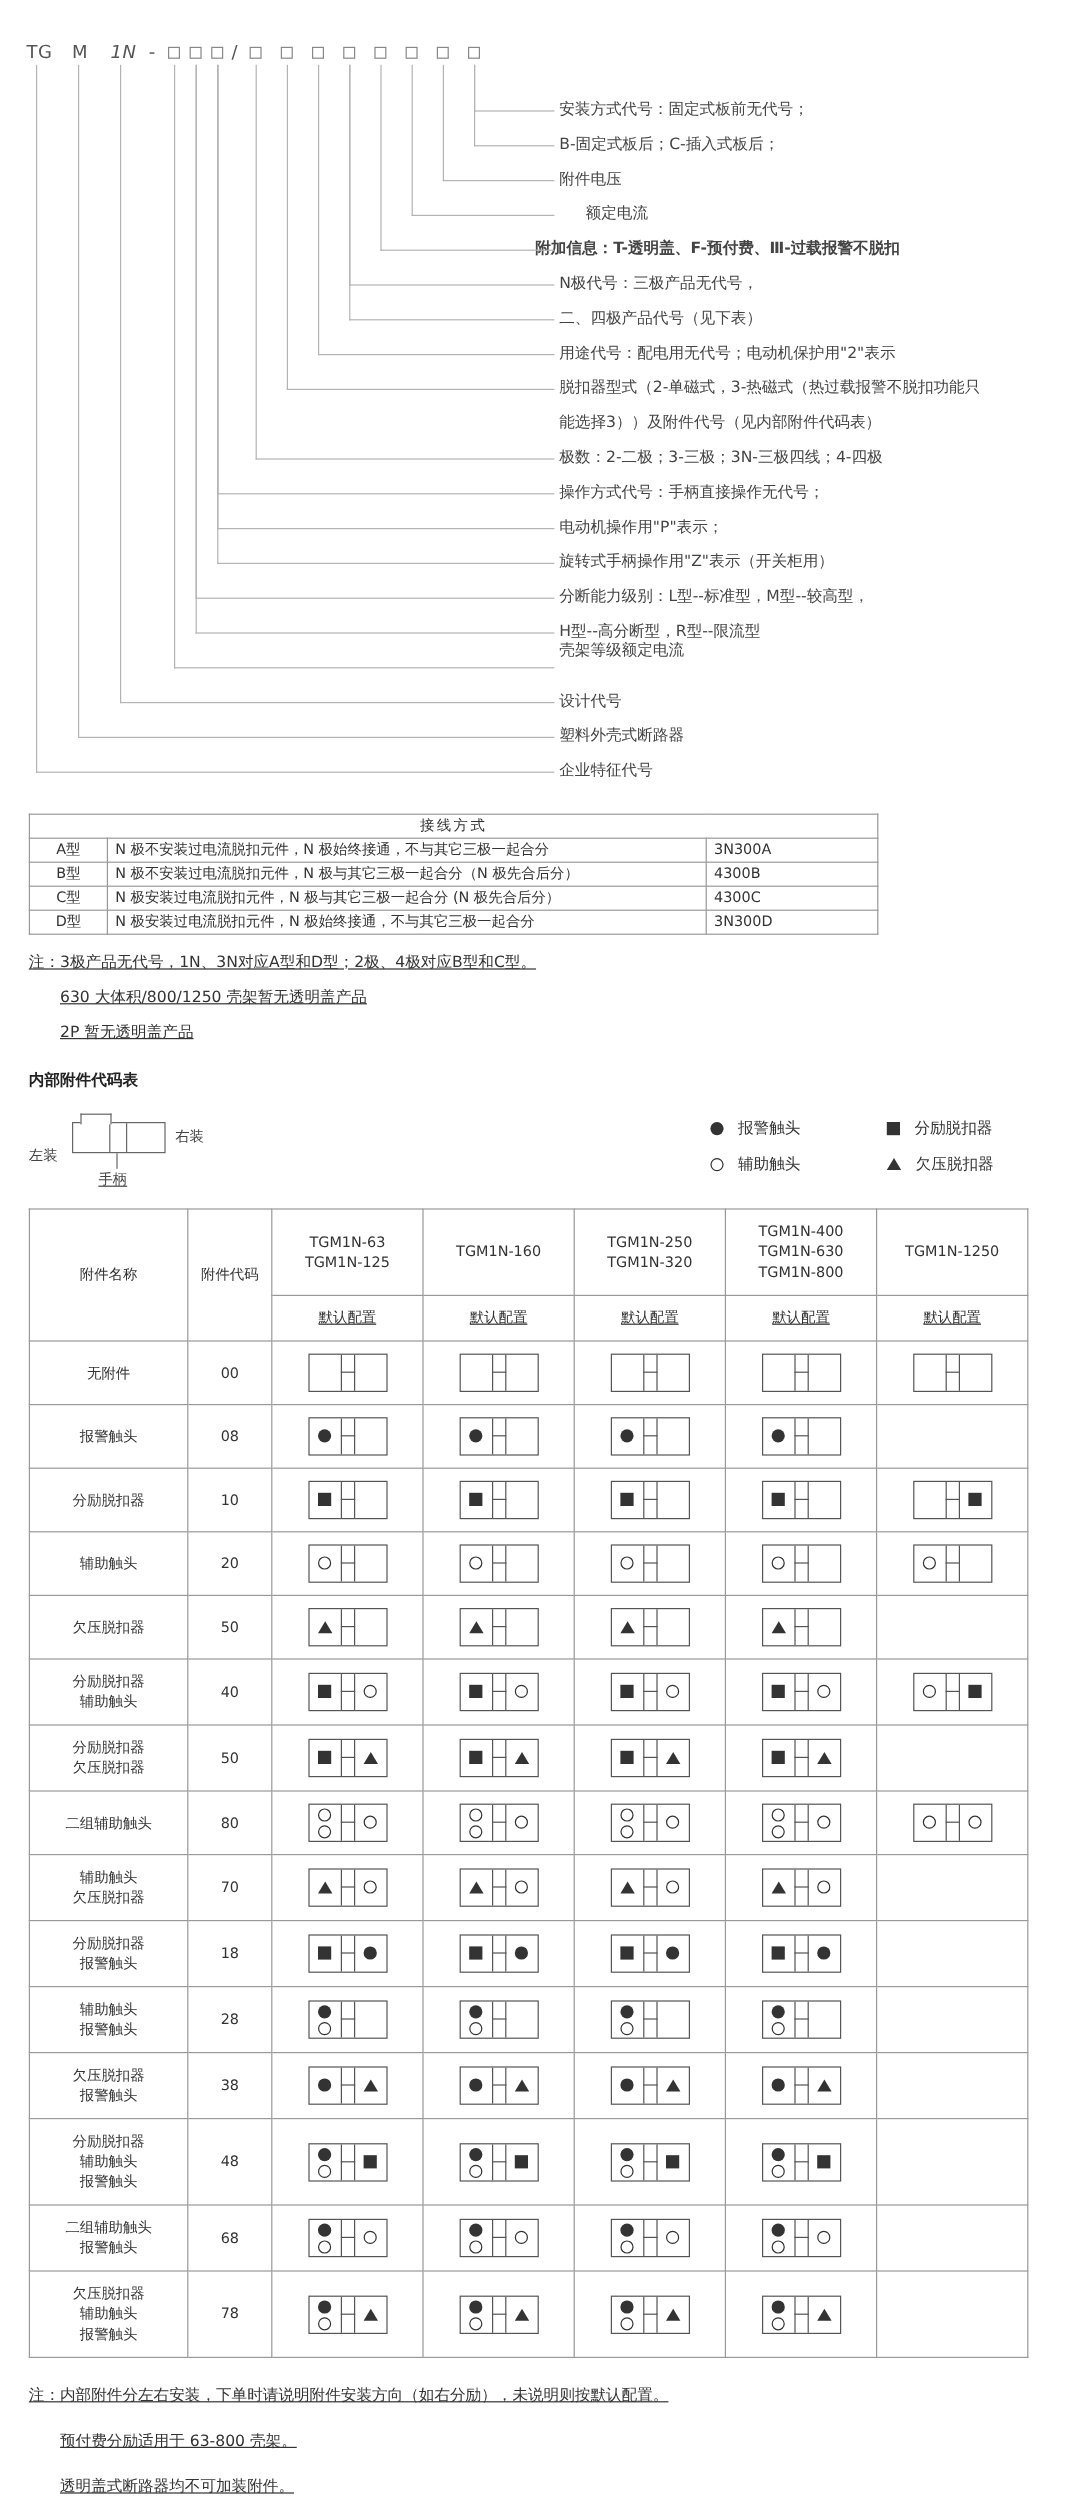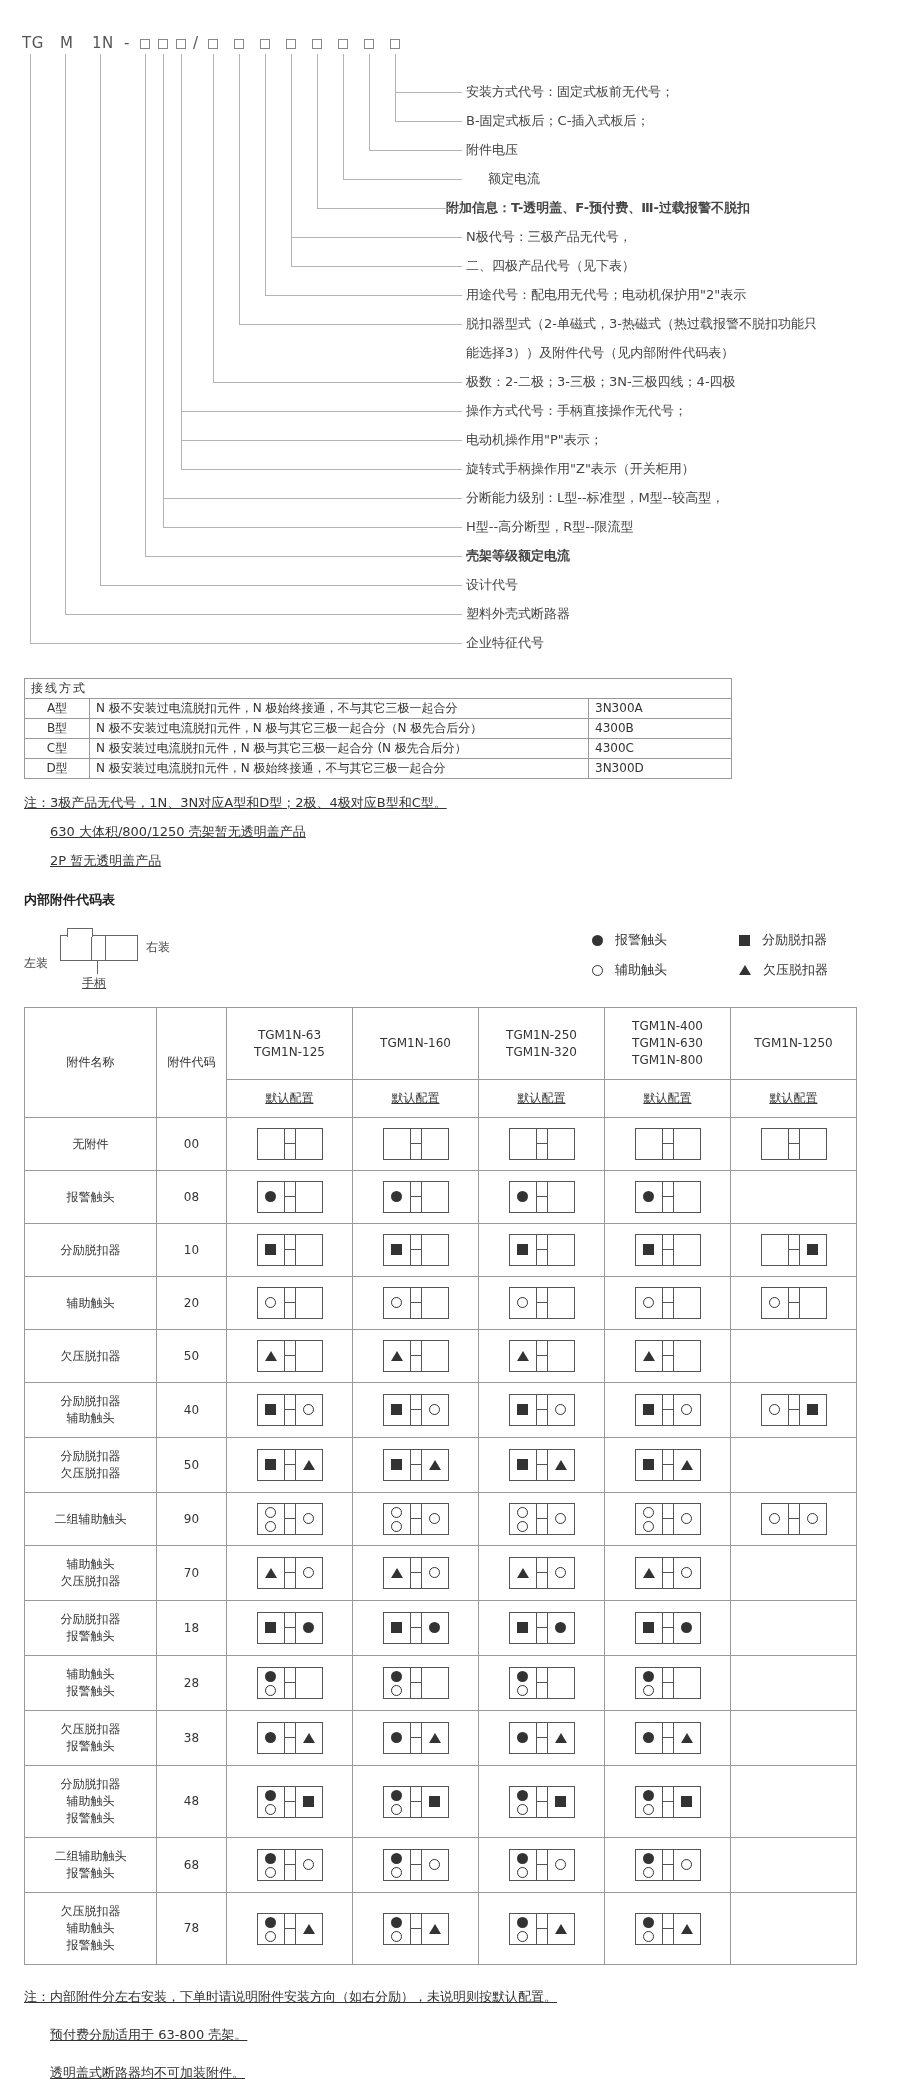--- a/index.html
+++ b/index.html
@@ -9,21 +9,21 @@
   
   .fb { position:relative; height:662px; }
   .code-part { position:absolute; top:24px; font-size:15px; color:#555; letter-spacing:.5px; }
   .code-box { position:absolute; top:29px; width:10px; height:10px; border:1px solid #888; box-sizing:border-box; background:#fff; }
   .fb-label { position:absolute; font-size:13px; line-height:18px; color:#444; white-space:nowrap; }
   .fb-conn { position:absolute; border-left:1px solid #b3b3b3; border-bottom:1px solid #b3b3b3; }
 
   
   .wtable { border-collapse:collapse; margin:6px 0 0 24px; font-size:12px; color:#333; }
   .wtable td { border:1px solid #999; padding:2px 6px; line-height:15px; }
-  .wt-head { letter-spacing:2px; }
+  .wt-head { text-align:center; letter-spacing:2px; }
   .wt-type { width:52px; text-align:center; }
   .wt-desc { width:486px; }
   .wt-code { width:130px; }
 
   
   .notes { margin:14px 0 0 24px; font-size:13px; color:#333; }
   .note-line { line-height:20px; margin-bottom:9px;text-decoration:underline; }
   .note-line.indent { padding-left:26px; }
   .notes-bottom { margin-top:22px; }
   .notes-bottom .note-line { margin-bottom:18px; }
@@ -63,21 +63,21 @@
   .s-uv { width:0; height:0; border-left:6px solid transparent; border-right:6px solid transparent; border-bottom:10px solid #333; }
 </style>
 </head>
 <body>
 
 <div class="page">
 
   <div class="fb" id="fishbone">
       <div class="code-part" style="left: 22px;">TG</div>
       <div class="code-part" style="left: 60px;">M</div>
-      <div class="code-part" style="left: 92px;">1N</div>
+      <div class="code-part" style="left: 92px; font-style: italic;">1N</div>
       <div class="code-part" style="left: 124px;">-</div>
       <div class="code-box" style="left: 140px;"></div>
       <div class="code-box" style="left: 158px;"></div>
       <div class="code-box" style="left: 176px;"></div>
       <div class="code-part" style="left: 193px;">/</div>
       <div class="code-box" style="left: 208px;"></div>
       <div class="code-box" style="left: 234px;"></div>
       <div class="code-box" style="left: 260px;"></div>
       <div class="code-box" style="left: 286px;"></div>
       <div class="code-box" style="left: 312px;"></div>
@@ -108,21 +108,21 @@
       <div class="fb-label" style="left: 466px; top: 392px;">操作方式代号：手柄直接操作无代号；</div>
       <div class="fb-conn" style="left: 181px; top: 44px; width: 280px; height: 357px;"></div>
       <div class="fb-label" style="left: 466px; top: 421px;">电动机操作用"P"表示；</div>
       <div class="fb-conn" style="left: 181px; top: 44px; width: 280px; height: 386px;"></div>
       <div class="fb-label" style="left: 466px; top: 450px;">旋转式手柄操作用"Z"表示（开关柜用）</div>
       <div class="fb-conn" style="left: 181px; top: 44px; width: 280px; height: 415px;"></div>
       <div class="fb-label" style="left: 466px; top: 479px;">分断能力级别：L型--标准型，M型--较高型，</div>
       <div class="fb-conn" style="left: 163px; top: 44px; width: 298px; height: 444px;"></div>
       <div class="fb-label" style="left: 466px; top: 508px;">H型--高分断型，R型--限流型</div>
       <div class="fb-conn" style="left: 163px; top: 44px; width: 298px; height: 473px;"></div>
-      <div class="fb-label" style="left: 466px; top: 537px; font-weight: bold;">壳架等级额定电流</div>
+      <div class="fb-label" style="left: 466px; top: 524px;">壳架等级额定电流</div>
       <div class="fb-conn" style="left: 145px; top: 44px; width: 316px; height: 502px;"></div>
       <div class="fb-label" style="left: 466px; top: 566px;">设计代号</div>
       <div class="fb-conn" style="left: 100px; top: 44px; width: 361px; height: 531px;"></div>
       <div class="fb-label" style="left: 466px; top: 595px;">塑料外壳式断路器</div>
       <div class="fb-conn" style="left: 65px; top: 44px; width: 396px; height: 560px;"></div>
       <div class="fb-label" style="left: 466px; top: 624px;">企业特征代号</div>
       <div class="fb-conn" style="left: 30px; top: 44px; width: 431px; height: 589px;"></div>
     </div>
 
   <table class="wtable" id="wtable">
@@ -288,21 +288,21 @@
 欠压脱扣器</td>
           <td>50</td>
           <td class="diag-cell"><div class="diag"><div class="vl" style="left: 26px;"></div><div class="vl" style="left: 37px;"></div><div class="hl" style="left: 26px; width: 12px; top: 14px;"></div><div class="sym s-shunt" style="left: 7px; top: 9px;"></div><div class="sym s-uv" style="left: 45px; top: 10px;"></div></div></td>
           <td class="diag-cell"><div class="diag"><div class="vl" style="left: 26px;"></div><div class="vl" style="left: 37px;"></div><div class="hl" style="left: 26px; width: 12px; top: 14px;"></div><div class="sym s-shunt" style="left: 7px; top: 9px;"></div><div class="sym s-uv" style="left: 45px; top: 10px;"></div></div></td>
           <td class="diag-cell"><div class="diag"><div class="vl" style="left: 26px;"></div><div class="vl" style="left: 37px;"></div><div class="hl" style="left: 26px; width: 12px; top: 14px;"></div><div class="sym s-shunt" style="left: 7px; top: 9px;"></div><div class="sym s-uv" style="left: 45px; top: 10px;"></div></div></td>
           <td class="diag-cell"><div class="diag"><div class="vl" style="left: 26px;"></div><div class="vl" style="left: 37px;"></div><div class="hl" style="left: 26px; width: 12px; top: 14px;"></div><div class="sym s-shunt" style="left: 7px; top: 9px;"></div><div class="sym s-uv" style="left: 45px; top: 10px;"></div></div></td>
           <td class="diag-cell"></td>
         </tr>
         <tr>
           <td class="name-cell">二组辅助触头</td>
-          <td>90</td>
+          <td>80</td>
           <td class="diag-cell"><div class="diag"><div class="vl" style="left: 26px;"></div><div class="vl" style="left: 37px;"></div><div class="hl" style="left: 26px; width: 12px; top: 14px;"></div><div class="sym s-aux" style="left: 7px; top: 3px;"></div><div class="sym s-aux" style="left: 7px; top: 17px;"></div><div class="sym s-aux" style="left: 45px; top: 9px;"></div></div></td>
           <td class="diag-cell"><div class="diag"><div class="vl" style="left: 26px;"></div><div class="vl" style="left: 37px;"></div><div class="hl" style="left: 26px; width: 12px; top: 14px;"></div><div class="sym s-aux" style="left: 7px; top: 3px;"></div><div class="sym s-aux" style="left: 7px; top: 17px;"></div><div class="sym s-aux" style="left: 45px; top: 9px;"></div></div></td>
           <td class="diag-cell"><div class="diag"><div class="vl" style="left: 26px;"></div><div class="vl" style="left: 37px;"></div><div class="hl" style="left: 26px; width: 12px; top: 14px;"></div><div class="sym s-aux" style="left: 7px; top: 3px;"></div><div class="sym s-aux" style="left: 7px; top: 17px;"></div><div class="sym s-aux" style="left: 45px; top: 9px;"></div></div></td>
           <td class="diag-cell"><div class="diag"><div class="vl" style="left: 26px;"></div><div class="vl" style="left: 37px;"></div><div class="hl" style="left: 26px; width: 12px; top: 14px;"></div><div class="sym s-aux" style="left: 7px; top: 3px;"></div><div class="sym s-aux" style="left: 7px; top: 17px;"></div><div class="sym s-aux" style="left: 45px; top: 9px;"></div></div></td>
           <td class="diag-cell"><div class="diag"><div class="vl" style="left: 26px;"></div><div class="vl" style="left: 37px;"></div><div class="hl" style="left: 26px; width: 12px; top: 14px;"></div><div class="sym s-aux" style="left: 7px; top: 9px;"></div><div class="sym s-aux" style="left: 45px; top: 9px;"></div></div></td>
         </tr>
         <tr>
           <td class="name-cell">辅助触头
 欠压脱扣器</td>
           <td>70</td>

